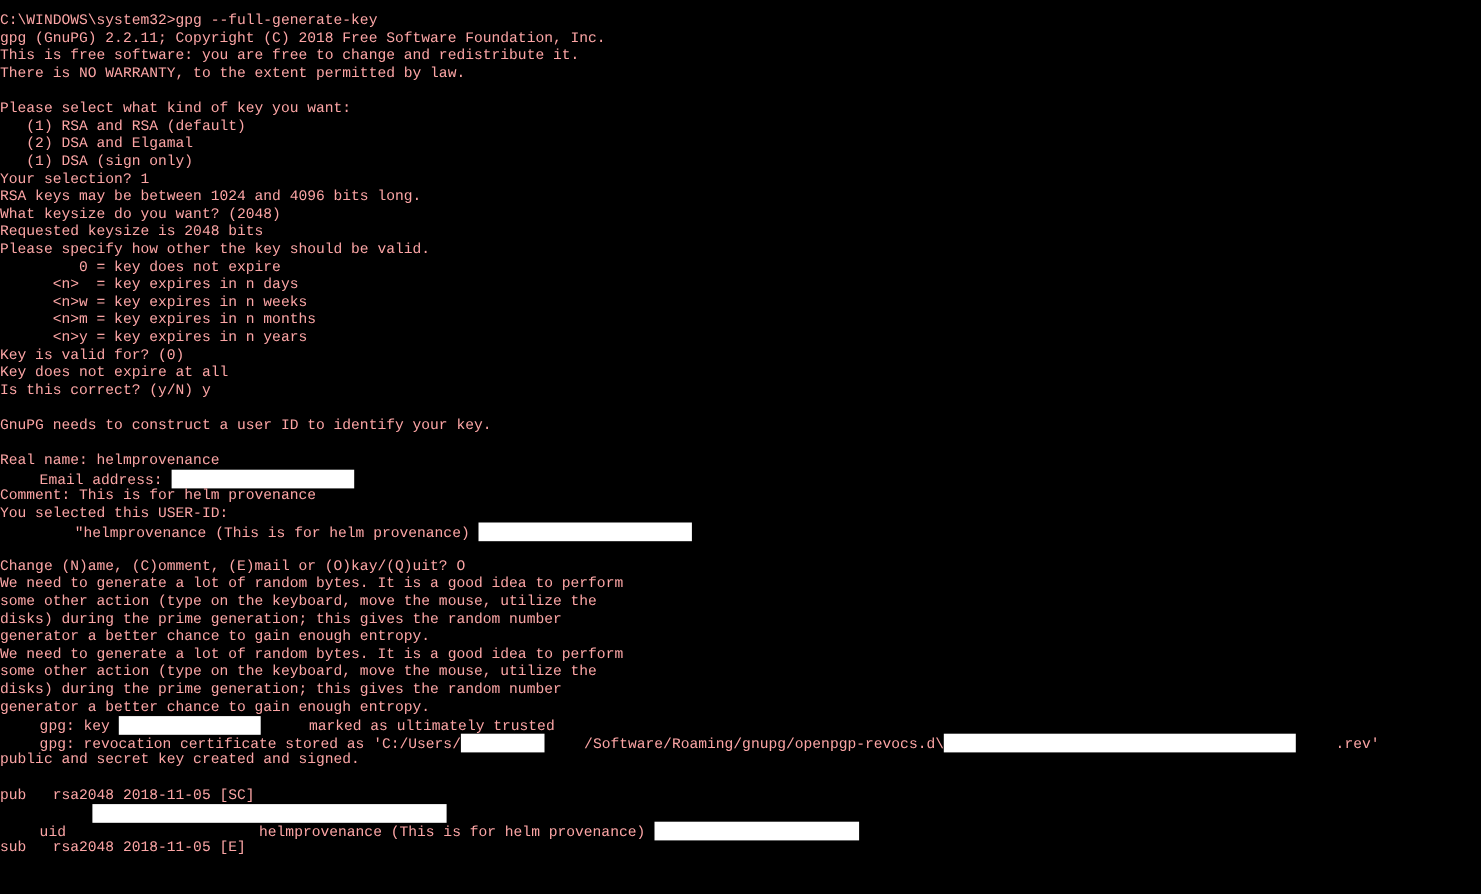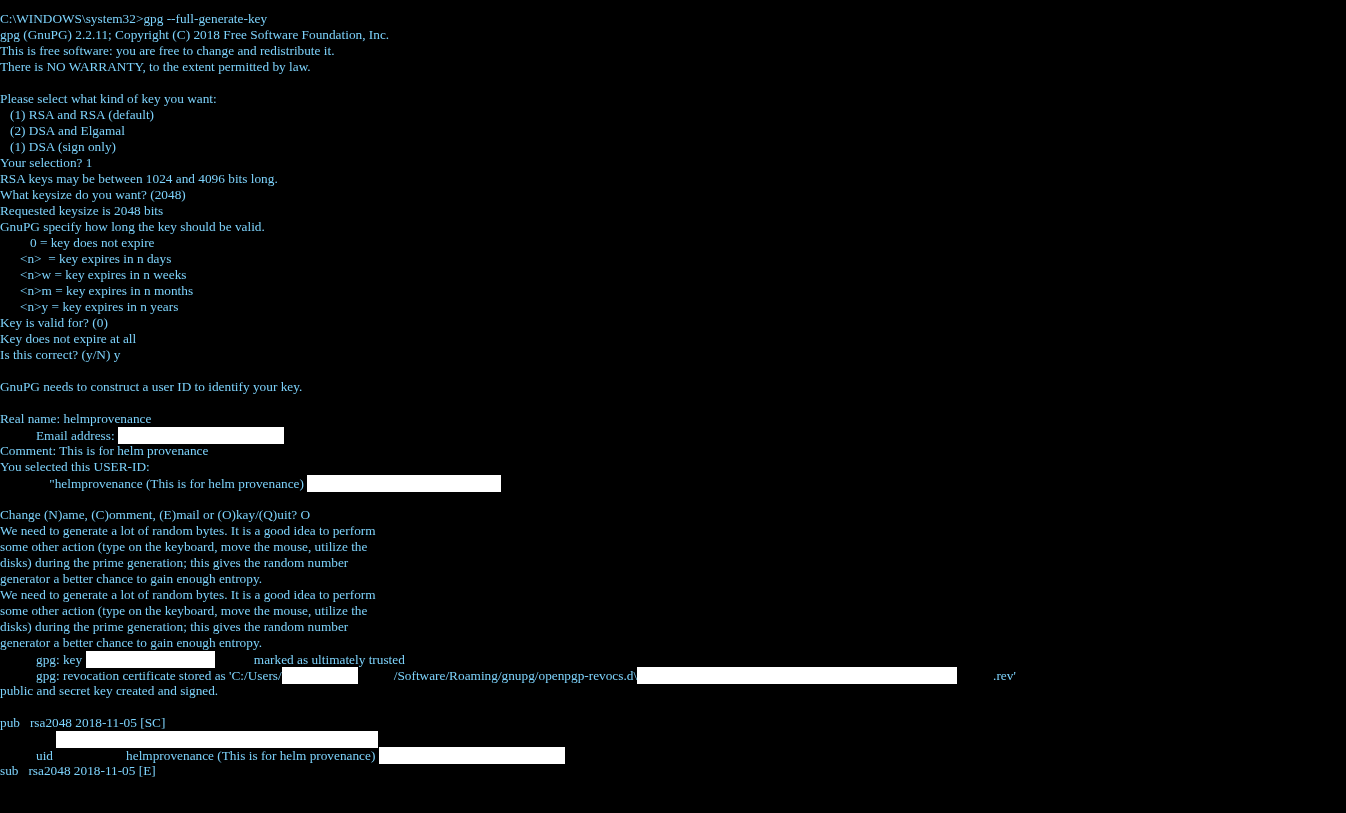--- a/index.html
+++ b/index.html
@@ -28,23 +28,23 @@
   #console-lines {
     position: absolute;
     left: 0px;
     top: 11px;
     width: 1346px;
   }
   .line {
     height: 16px;
     line-height: 16px;
     white-space: pre;
-    font-family: Liberation Serif, serif;
+    font-family: Liberation Mono, monospace;
     font-size: 13.3px;
-    color: #7dd3fc;
+    color: #fca5a5;
     position: relative;
   }
   .line.blank {
     height: 16px;
   }
   .seg {
     white-space: pre;
     padding-left: 36px;
   }
   .redaction {
@@ -68,21 +68,21 @@
       <div class="line">There is NO WARRANTY, to the extent permitted by law.</div>
       <div class="line blank"></div>
       <div class="line">Please select what kind of key you want:</div>
       <div class="line">   (1) RSA and RSA (default)</div>
       <div class="line">   (2) DSA and Elgamal</div>
       <div class="line">   (1) DSA (sign only)</div>
       <div class="line">Your selection? 1</div>
       <div class="line">RSA keys may be between 1024 and 4096 bits long.</div>
       <div class="line">What keysize do you want? (2048)</div>
       <div class="line">Requested keysize is 2048 bits</div>
-      <div class="line">GnuPG specify how long the key should be valid.</div>
+      <div class="line">Please specify how other the key should be valid.</div>
       <div class="line">         0 = key does not expire</div>
       <div class="line">      &lt;n&gt;  = key expires in n days</div>
       <div class="line">      &lt;n&gt;w = key expires in n weeks</div>
       <div class="line">      &lt;n&gt;m = key expires in n months</div>
       <div class="line">      &lt;n&gt;y = key expires in n years</div>
       <div class="line">Key is valid for? (0)</div>
       <div class="line">Key does not expire at all</div>
       <div class="line">Is this correct? (y/N) y</div>
       <div class="line blank"></div>
       <div class="line">GnuPG needs to construct a user ID to identify your key.</div>

